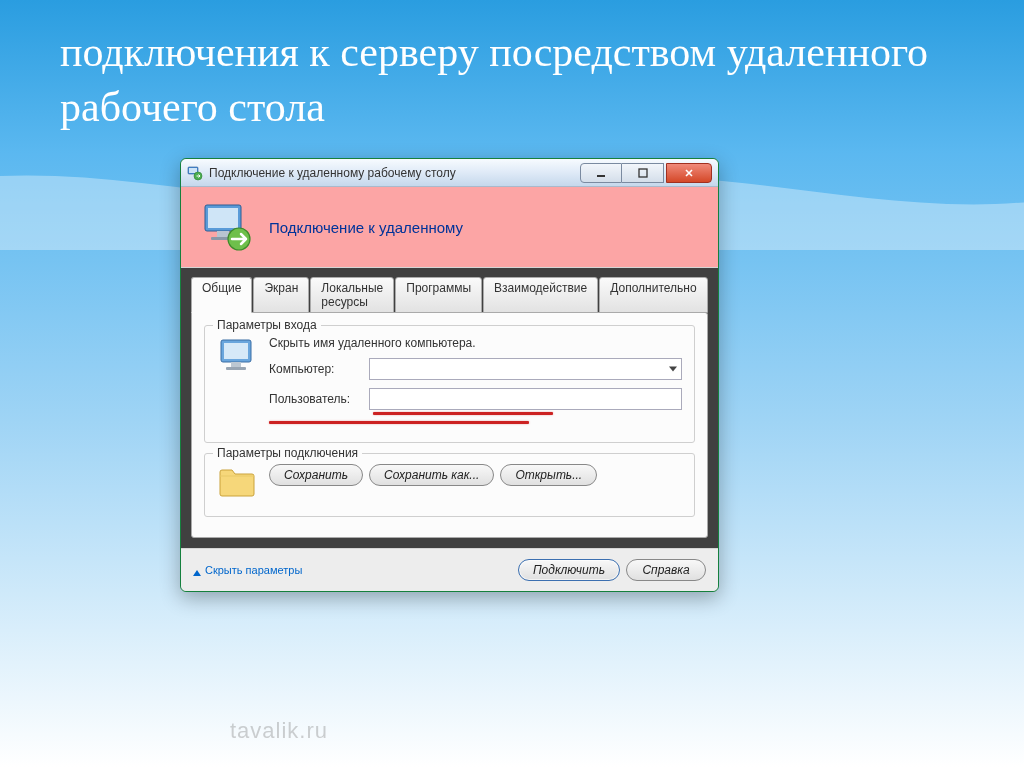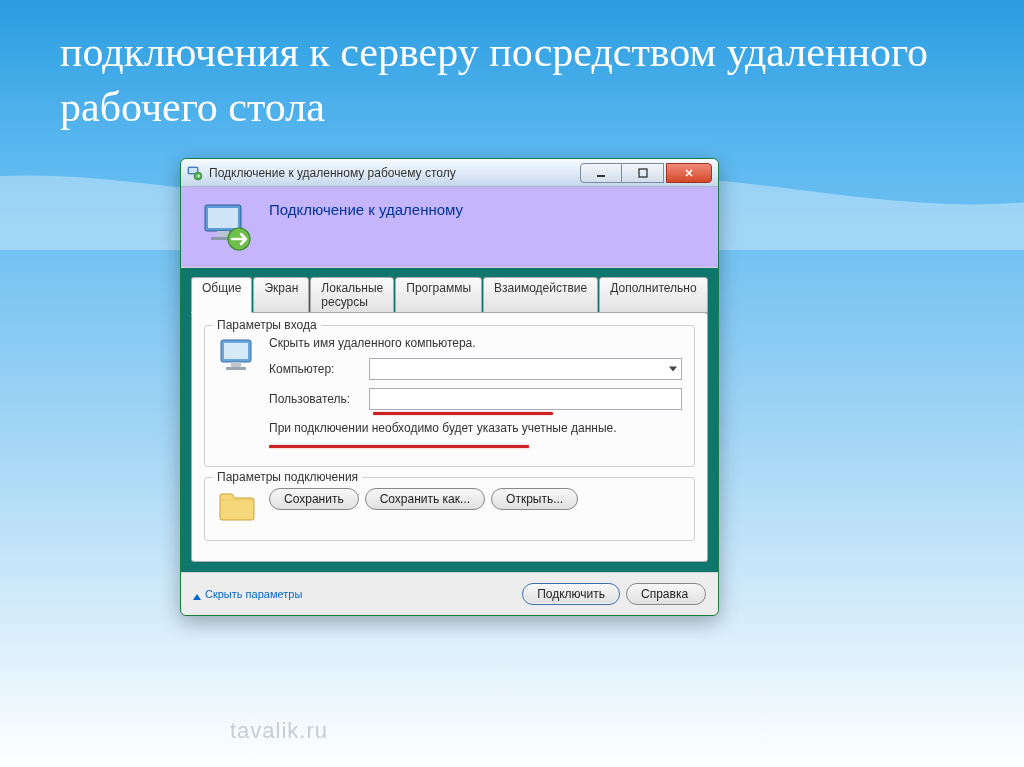--- a/index.html
+++ b/index.html
@@ -72,38 +72,38 @@
   .win-btn.close {
     background: linear-gradient(180deg,#f08a7a,#d44828);
     border-color: #a03020;
     color: #fff;
     border-radius: 0 4px 4px 0;
     width: 46px;
   }
   .win-btn.min { border-radius: 4px 0 0 4px; }
   .win-btn.max { border-radius: 0; margin-left:0; border-left:none; }
   .banner {
-    background: #c4b5fd;
+    background: #fca5a5;
     padding: 14px 18px;
     display: flex;
-    align-items: flex-start;
+    align-items: center;
     border-bottom: 1px solid #d5d5d5;
   }
   .banner-icon {
     width: 56px; height: 52px;
     margin-right: 14px;
     position: relative;
   }
   .banner-icon svg { width: 56px; height: 52px; }
   .banner-text { color: #003399; font-size: 15px; }
   .banner-text .line1 { font-weight: 400; }
   .banner-text .line2 { font-weight: 700; }
   .tab-area {
     padding: 8px 10px 10px 10px;
-    background: #0f766e;
+    background: #404040;
   }
   .tab-strip {
     display: flex;
     position: relative;
     top: 1px;
     z-index: 2;
   }
   .tab {
     padding: 3px 10px;
     font-size: 12px;
@@ -204,20 +204,22 @@
   .btn-row { display: flex; gap: 6px; }
   .btn {
     padding: 3px 14px;
     font-size: 12px;
     border: 1px solid #888;
     background: linear-gradient(#f8f8f8,#e0e0e0);
     border-radius: 11px;
     color: #222;
     cursor: default;
     min-width: 80px;
+    text-align: center;
+    font-style: italic;
   }
   .btn.primary {
     border: 1px solid #3b6fb0;
     box-shadow: inset 0 0 0 1px rgba(255,255,255,0.6);
   }
   .footer {
     padding: 10px 12px;
     display: flex;
     align-items: center;
     border-top: 1px solid #d5d5d5;
@@ -336,21 +338,20 @@
                 <div class="combo-arrow"></div>
               </div>
             </div>
 
             <div class="field-row" style="margin-bottom:2px;">
               <div class="field-label">Пользователь:</div>
               <div class="text-input"></div>
             </div>
             <div class="red-underline"></div>
 
-            <div class="note">При подключении необходимо будет указать учетные данные.</div>
 
             <div class="red-underline wide"></div>
           </div>
         </div>
       </div>
 
       <div class="group">
         <div class="group-title">Параметры подключения</div>
         <div class="conn-row">
           <div class="folder-icon">

